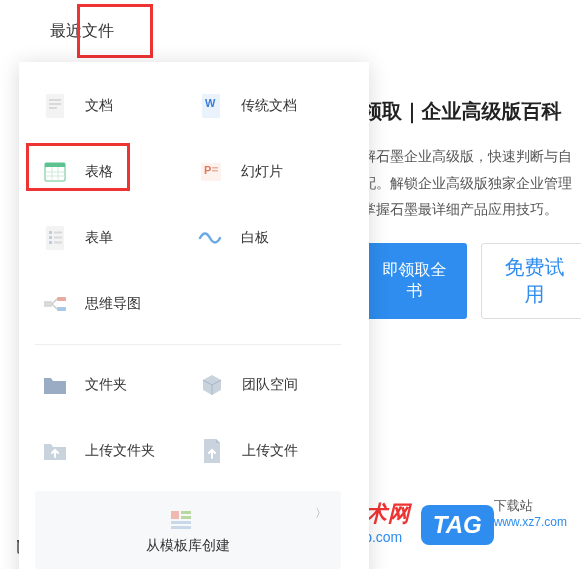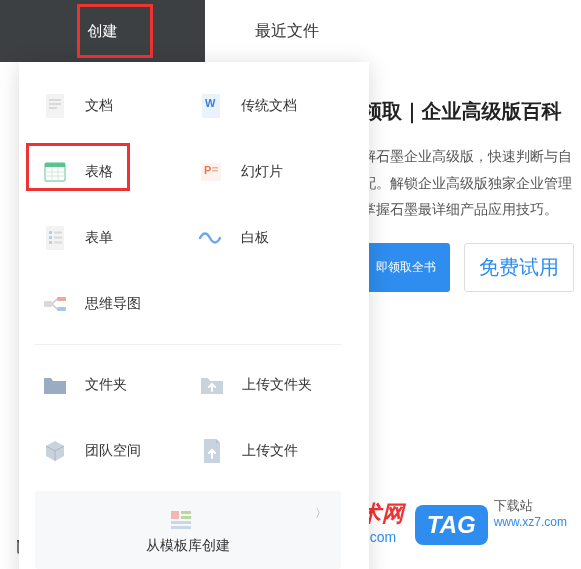--- a/index.html
+++ b/index.html
@@ -21,43 +21,40 @@
 
 .folder-grid { display: grid; grid-template-columns: 1fr 1fr; gap: 14px 8px; }
 
 .template-btn { display: flex; align-items: center; padding: 14px 12px; background: #f7f8f9; border-radius: 4px; cursor: pointer; margin-top: 14px; position: relative; flex-direction: column; }
 .template-btn .chev { position: absolute; right: 14px; color: #999; font-size: 12px; }
 
 .right-panel { position: absolute; left: 358px; top: 86px; width: 230px; padding: 12px 0 0 4px; }
 .promo-title { font-size: 20px; font-weight: 700; color: #222; margin-bottom: 18px; white-space: nowrap; }
 .promo-text { font-size: 14px; color: #555; line-height: 1.9; margin-bottom: 20px; }
 .btn-row { display: flex; gap: 14px; }
-.btn-primary { background: #2e8dee; color: #fff; border: none; padding: 10px 14px; font-size: 12px; border-radius: 3px; cursor: pointer; }
+.btn-primary { background: #2e8dee; color: #fff; border: none; padding: 10px 14px; font-size: 16px; border-radius: 3px; cursor: pointer; }
 .btn-secondary { background: #fff; color: #2e8dee; border: 1px solid #ddd; padding: 10px 14px; font-size: 20px; border-radius: 3px; cursor: pointer; }
 
 .trash { position: absolute; left: 14px; bottom: 14px; display: flex; align-items: center; font-size: 14px; color: #333; cursor: pointer; }
 .trash-icon { width: 18px; height: 18px; margin-right: 10px; }
 
 .watermark { position: absolute; right: 14px; bottom: 24px; display: flex; align-items: flex-end; gap: 10px; }
 .wm-left { text-align: center; }
 .wm-title { font-size: 22px; font-weight: 800; color: #e33; font-style: italic; letter-spacing: 1px; }
 .wm-url1 { font-size: 14px; color: #2e8dee; }
 .wm-right { display: flex; align-items: center; }
 .tag-box { background: #2e8dee; color: #fff; font-weight: 800; font-size: 24px; padding: 6px 12px; border-radius: 8px; font-style: italic; margin-top: 24px; }
-.wm-right-txt { margin-left: 6px; }
+.wm-right-txt { }
 .wm-site { font-size: 13px; color: #555; }
 .wm-url2 { font-size: 12px; color: #2e8dee; }
 </style>
 </head>
 <body>
 
 <div class="topbar">
-  <button class="create-btn">
-    <span>创建</span>
-  </button>
   <div class="highlight-box-1"></div>
   <div class="recent-files">
     <span>最近文件</span>
   </div>
 </div>
 
 <div class="dropdown">
   <div class="grid">
     <div class="item">
       <span class="icon-wrap">
@@ -145,34 +142,34 @@
       <span class="icon-wrap">
         <svg width="30" height="30" viewBox="0 0 30 30">
             <path d="M4 8 L11 8 L13 11 L26 11 L26 24 L4 24 Z" fill="#9aabc4"></path>
           </svg>
       </span>
       <span class="item-label">文件夹</span>
     </div>
     <div class="item">
       <span class="icon-wrap">
         <svg width="30" height="30" viewBox="0 0 30 30">
+            <path d="M6 20 L15 25 L24 20 L24 10 L15 5 L6 10 Z" fill="#c9d3de"></path>
+            <path d="M6 10 L15 15 L24 10 M15 15 L15 25" stroke="#aab6c5" stroke-width="1" fill="none"></path>
+          </svg>
+      </span>
+      <span class="item-label">团队空间</span>
+    </div>
+    <div class="item">
+      <span class="icon-wrap">
+        <svg width="30" height="30" viewBox="0 0 30 30">
             <path d="M4 8 L11 8 L13 11 L26 11 L26 24 L4 24 Z" fill="#c9d3de"></path>
             <path d="M15 21 L15 14 M12 17 L15 14 L18 17" stroke="#fff" stroke-width="2" fill="none" stroke-linecap="round"></path>
           </svg>
       </span>
       <span class="item-label">上传文件夹</span>
-    </div>
-    <div class="item">
-      <span class="icon-wrap">
-        <svg width="30" height="30" viewBox="0 0 30 30">
-            <path d="M6 20 L15 25 L24 20 L24 10 L15 5 L6 10 Z" fill="#c9d3de"></path>
-            <path d="M6 10 L15 15 L24 10 M15 15 L15 25" stroke="#aab6c5" stroke-width="1" fill="none"></path>
-          </svg>
-      </span>
-      <span class="item-label">团队空间</span>
     </div>
     <div class="item">
       <span class="icon-wrap">
         <svg width="30" height="30" viewBox="0 0 30 30">
             <path d="M7 3 L19 3 L23 7 L23 27 L7 27 Z" fill="#c9d3de"></path>
             <path d="M19 3 L19 7 L23 7" fill="#b5c1d0"></path>
             <path d="M15 22 L15 14 M12 17 L15 14 L18 17" stroke="#fff" stroke-width="2" fill="none" stroke-linecap="round"></path>
           </svg>
       </span>
       <span class="item-label">上传文件</span>

